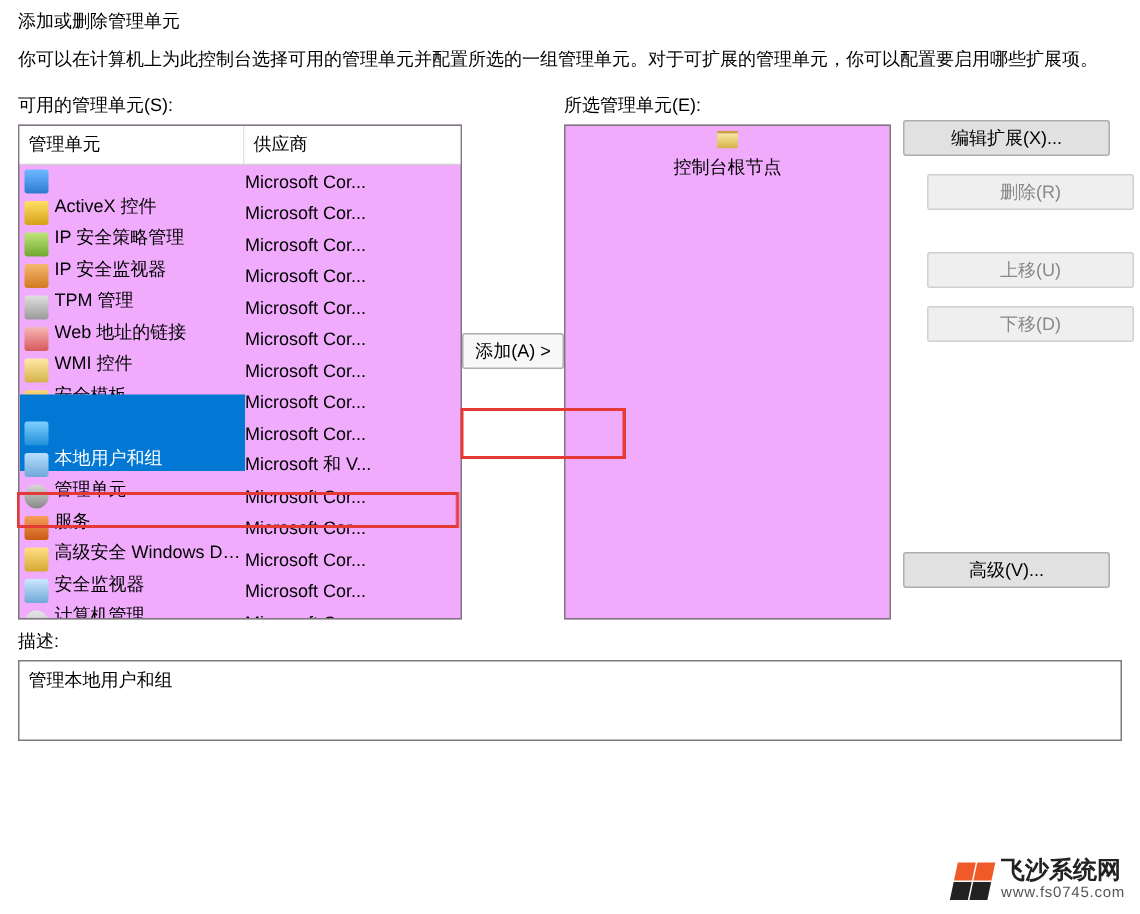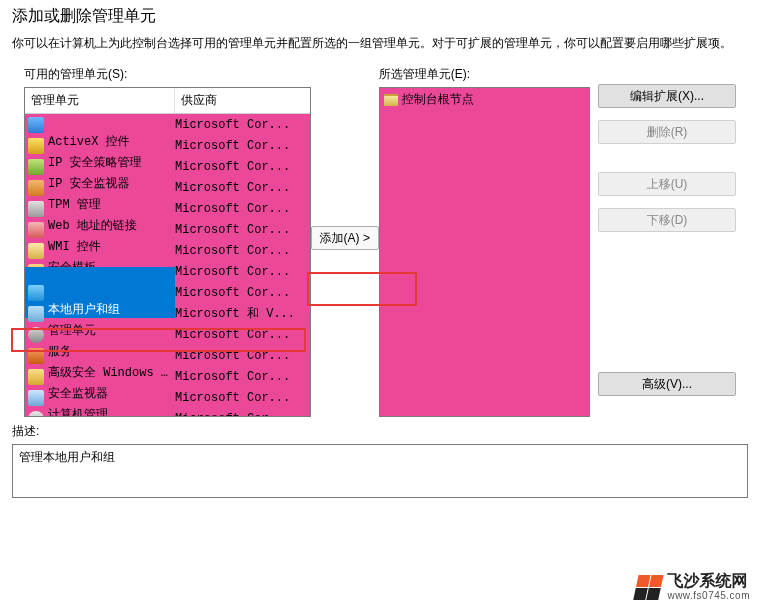--- a/index.html
+++ b/index.html
@@ -10,48 +10,47 @@
     font-size: 12px;
     background: #fff;
     color: #000;
     width: 760px;
     height: 609px;
     overflow: hidden;
     position: relative;
   }
   .title {
     padding: 6px 12px 4px;
-    font-size: 16px;
+    font-size: 12px;
   }
   .subtitle {
     padding: 4px 12px 14px;
     font-size: 12px;
   }
   .section-label {
     font-size: 12px;
     margin-bottom: 4px;
   }
   .columns {
     display: flex;
-    padding: 0 24px;
+    padding: 0 12px;
     gap: 0;
     align-items: flex-start;
   }
   .col-left { width: 296px; }
   .col-gap { width: 68px; display:flex; justify-content:center; align-items:flex-start; padding-top:160px;}
   .col-mid { width: 218px; }
   .col-right { width: 150px; padding-left: 8px; }
 
   .listbox {
     border: 1px solid #7a7a7a;
-    background: #ec4899;
+    background: #f0abfc;
     height: 330px;
     overflow: hidden;
     position: relative;
-    font-family: Liberation Mono, monospace;
   }
   .listbox.left { height: 330px; }
   .listbox.mid { height: 330px; }
 
   .list-header {
     display: flex;
     background: #fff;
     border-bottom: 1px solid #d0d0d0;
     font-size: 12px;
   }
@@ -116,38 +115,40 @@
   }
   .hl-row { left: 11px; top: 328px; width: 295px; height: 24px; }
   .hl-btn { left: 307px; top: 272px; width: 110px; height: 34px; }
 
   .tree-item {
     display: flex;
     align-items: center;
     padding: 3px 4px;
     font-size: 12px;
     gap: 4px;
+    flex-direction: column;
   }
 
   .btn {
     display: block;
     width: 138px;
     height: 24px;
     line-height: 22px;
     text-align: center;
     border: 1px solid #adadad;
     background: #e1e1e1;
     font-size: 12px;
     margin-bottom: 12px;
     border-radius: 2px;
   }
   .btn.disabled {
     color: #888;
     background: #efefef;
     border-color: #d0d0d0;
+    margin-left: 16px;
   }
   .btn-add {
     width: 72px;
     height: 24px;
     line-height: 22px;
     text-align: center;
     border: 1px solid #adadad;
     background: #f8f8f8;
     font-size: 12px;
     border-radius: 2px;

